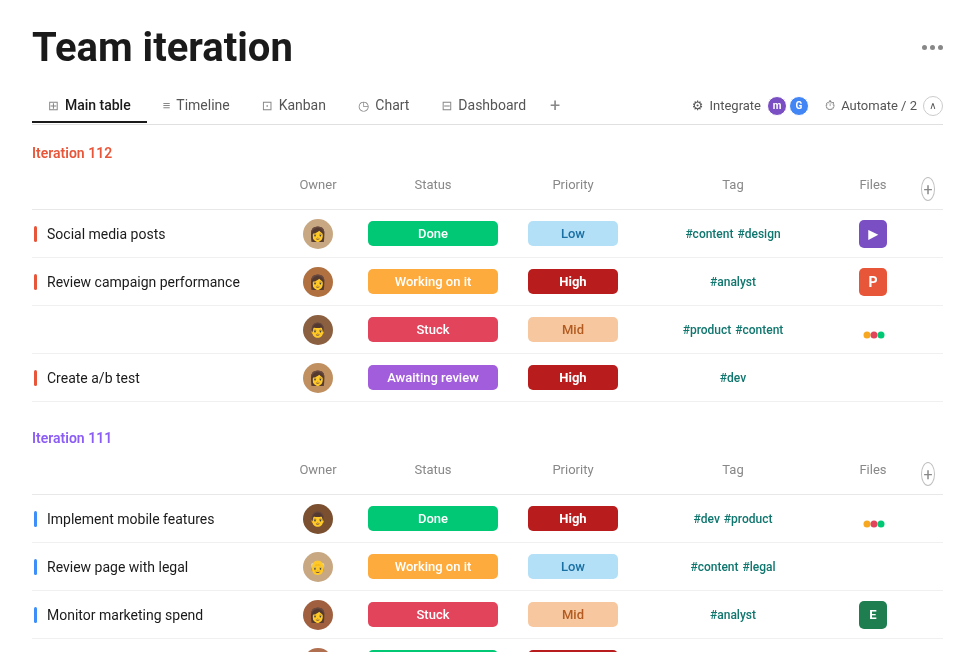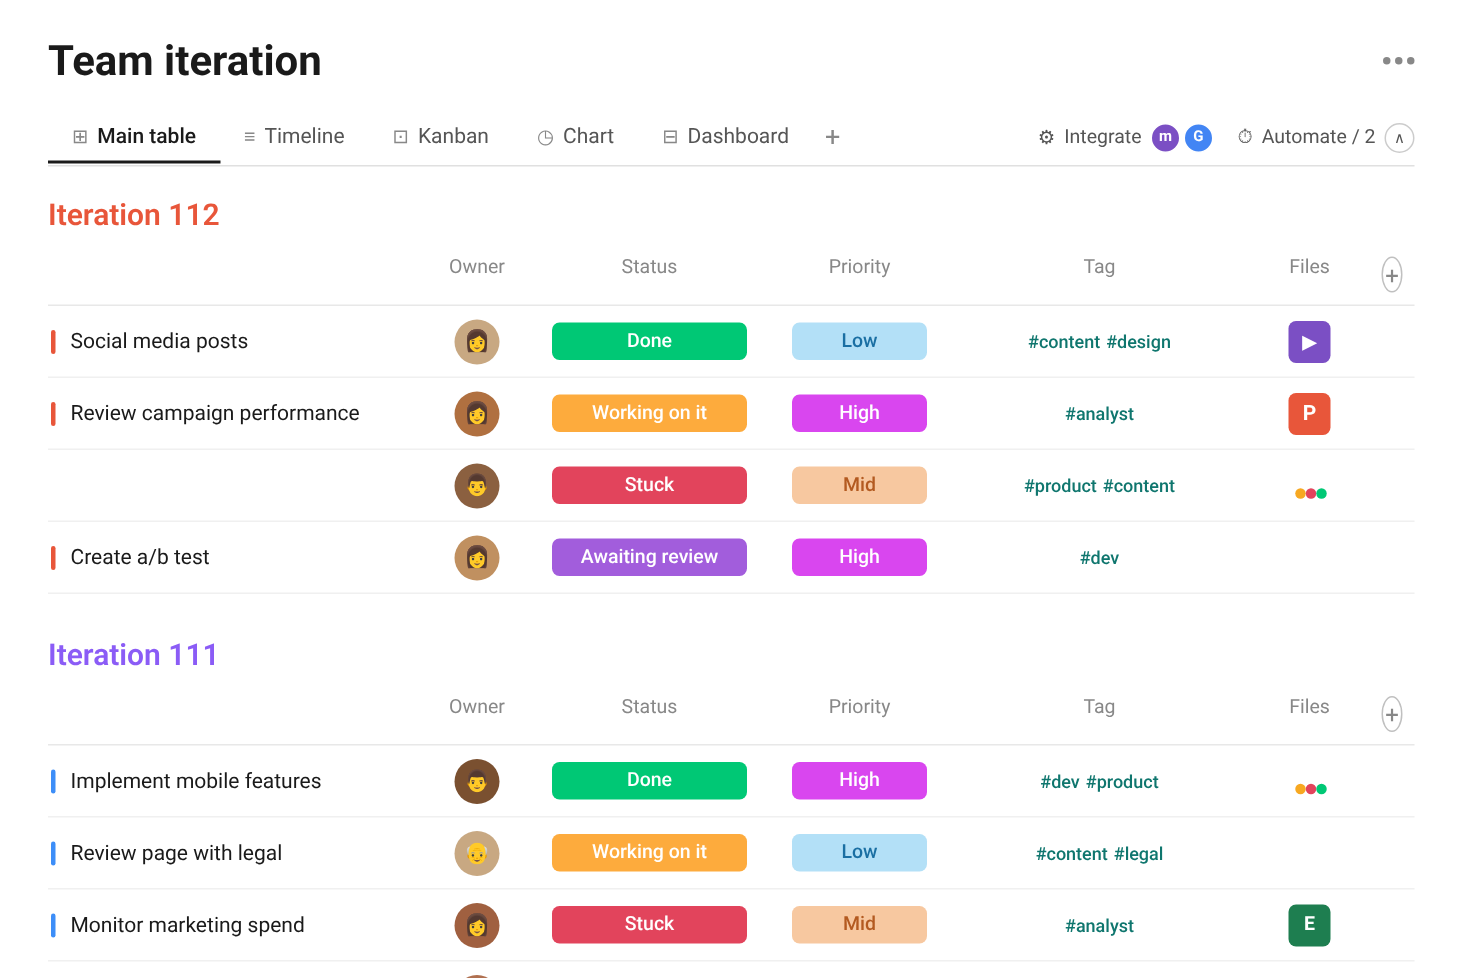--- a/index.html
+++ b/index.html
@@ -17,21 +17,21 @@
     }
 
     
     .header {
       display: flex;
       align-items: center;
       justify-content: space-between;
       margin-bottom: 16px;
     }
     .page-title {
-      font-size: 28px;
+      font-size: 40px;
       font-weight: 700;
       color: #1a1a1a;
     }
     .header-menu-icon {
       display: flex; gap: 3px; align-items: center; cursor: pointer;
     }
     .dot { width: 5px; height: 5px; background: #888; border-radius: 50%; }
 
     
     .nav-tabs {
@@ -78,21 +78,21 @@
       font-size: 10px; color: #555;
     }
 
     
     .iteration-section { margin-bottom: 28px; }
     .iteration-header {
       display: flex; align-items: center;
       margin-bottom: 8px;
     }
     .iteration-title {
-      font-size: 20px;
+      font-size: 14px;
       font-weight: 600;
     }
     .iteration-title-red { color: #e8563a; }
     .iteration-title-blue { color: #8b5cf6; }
 
     
     .table-container { width: 100%; }
     .table-header-row {
       display: grid;
       grid-template-columns: 1fr 70px 160px 120px 200px 80px 30px;
@@ -168,21 +168,21 @@
     }
     .priority-badge {
       padding: 5px 16px;
       border-radius: 5px;
       font-size: 13px;
       font-weight: 500;
       min-width: 90px;
       text-align: center;
     }
     .priority-low { background: #b3e0f7; color: #1a6fa3; }
-    .priority-high { background: #d946ef; color: #fff; }
+    .priority-high { background: #b91c1c; color: #fff; font-weight: bold; }
     .priority-mid { background: #f7c8a0; color: #b35a20; }
 
     .tag-cell {
       display: flex; justify-content: center; align-items: center; gap: 4px; flex-wrap: wrap;
     }
     .tag {
       font-size: 12px;
       color: #0f766e;
       font-weight: 500;
     }

